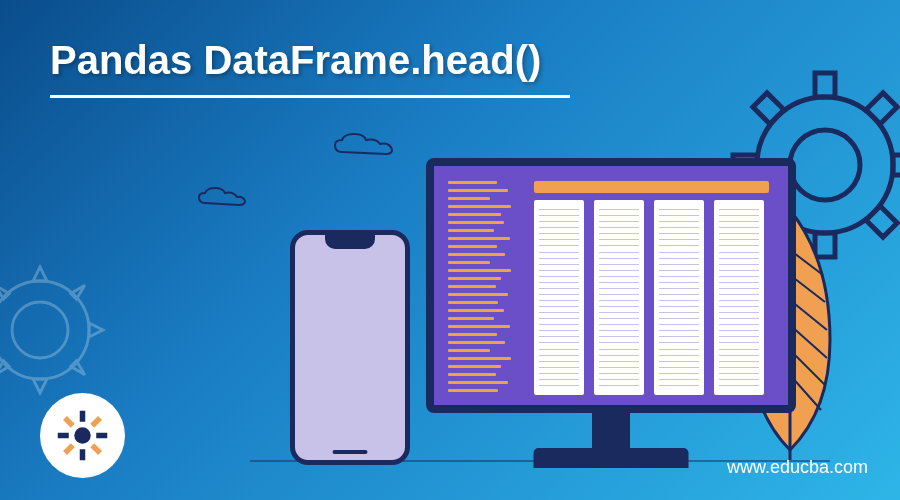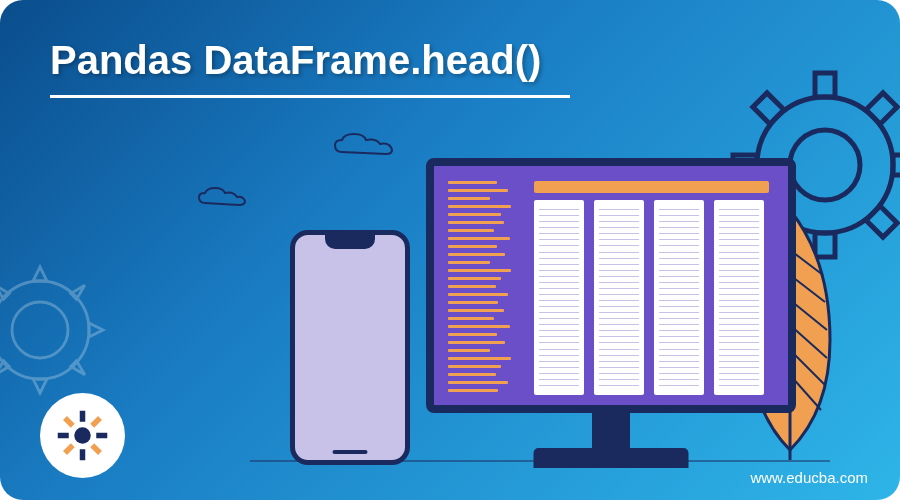--- a/index.html
+++ b/index.html
@@ -14,21 +14,20 @@
       overflow: hidden;
       font-family: Arial, sans-serif;
     }
     
     .banner {
       width: 900px;
       height: 500px;
       background: linear-gradient(135deg, #0a4d8c 0%, #1a7dc4 40%, #2eb5e8 100%);
       position: relative;
       overflow: hidden;
-      border-radius: 23px;
     }
     
     .title {
       position: absolute;
       top: 38px;
       left: 50px;
       color: #ffffff;
       font-size: 40px;
       font-weight: bold;
       text-shadow: 2px 2px 4px rgba(0,0,0,0.3);
@@ -40,24 +39,24 @@
       top: 95px;
       left: 50px;
       width: 520px;
       height: 3px;
       background: #ffffff;
       z-index: 20;
     }
     
     .watermark-url {
       position: absolute;
-      bottom: 14px;
+      bottom: 22px;
       right: 32px;
       color: #ffffff;
-      font-size: 15px;
+      font-size: 18px;
       z-index: 30;
     }
     
     
     .gear-left {
       position: absolute;
       left: -30px;
       top: 260px;
       width: 140px;
       height: 140px;

